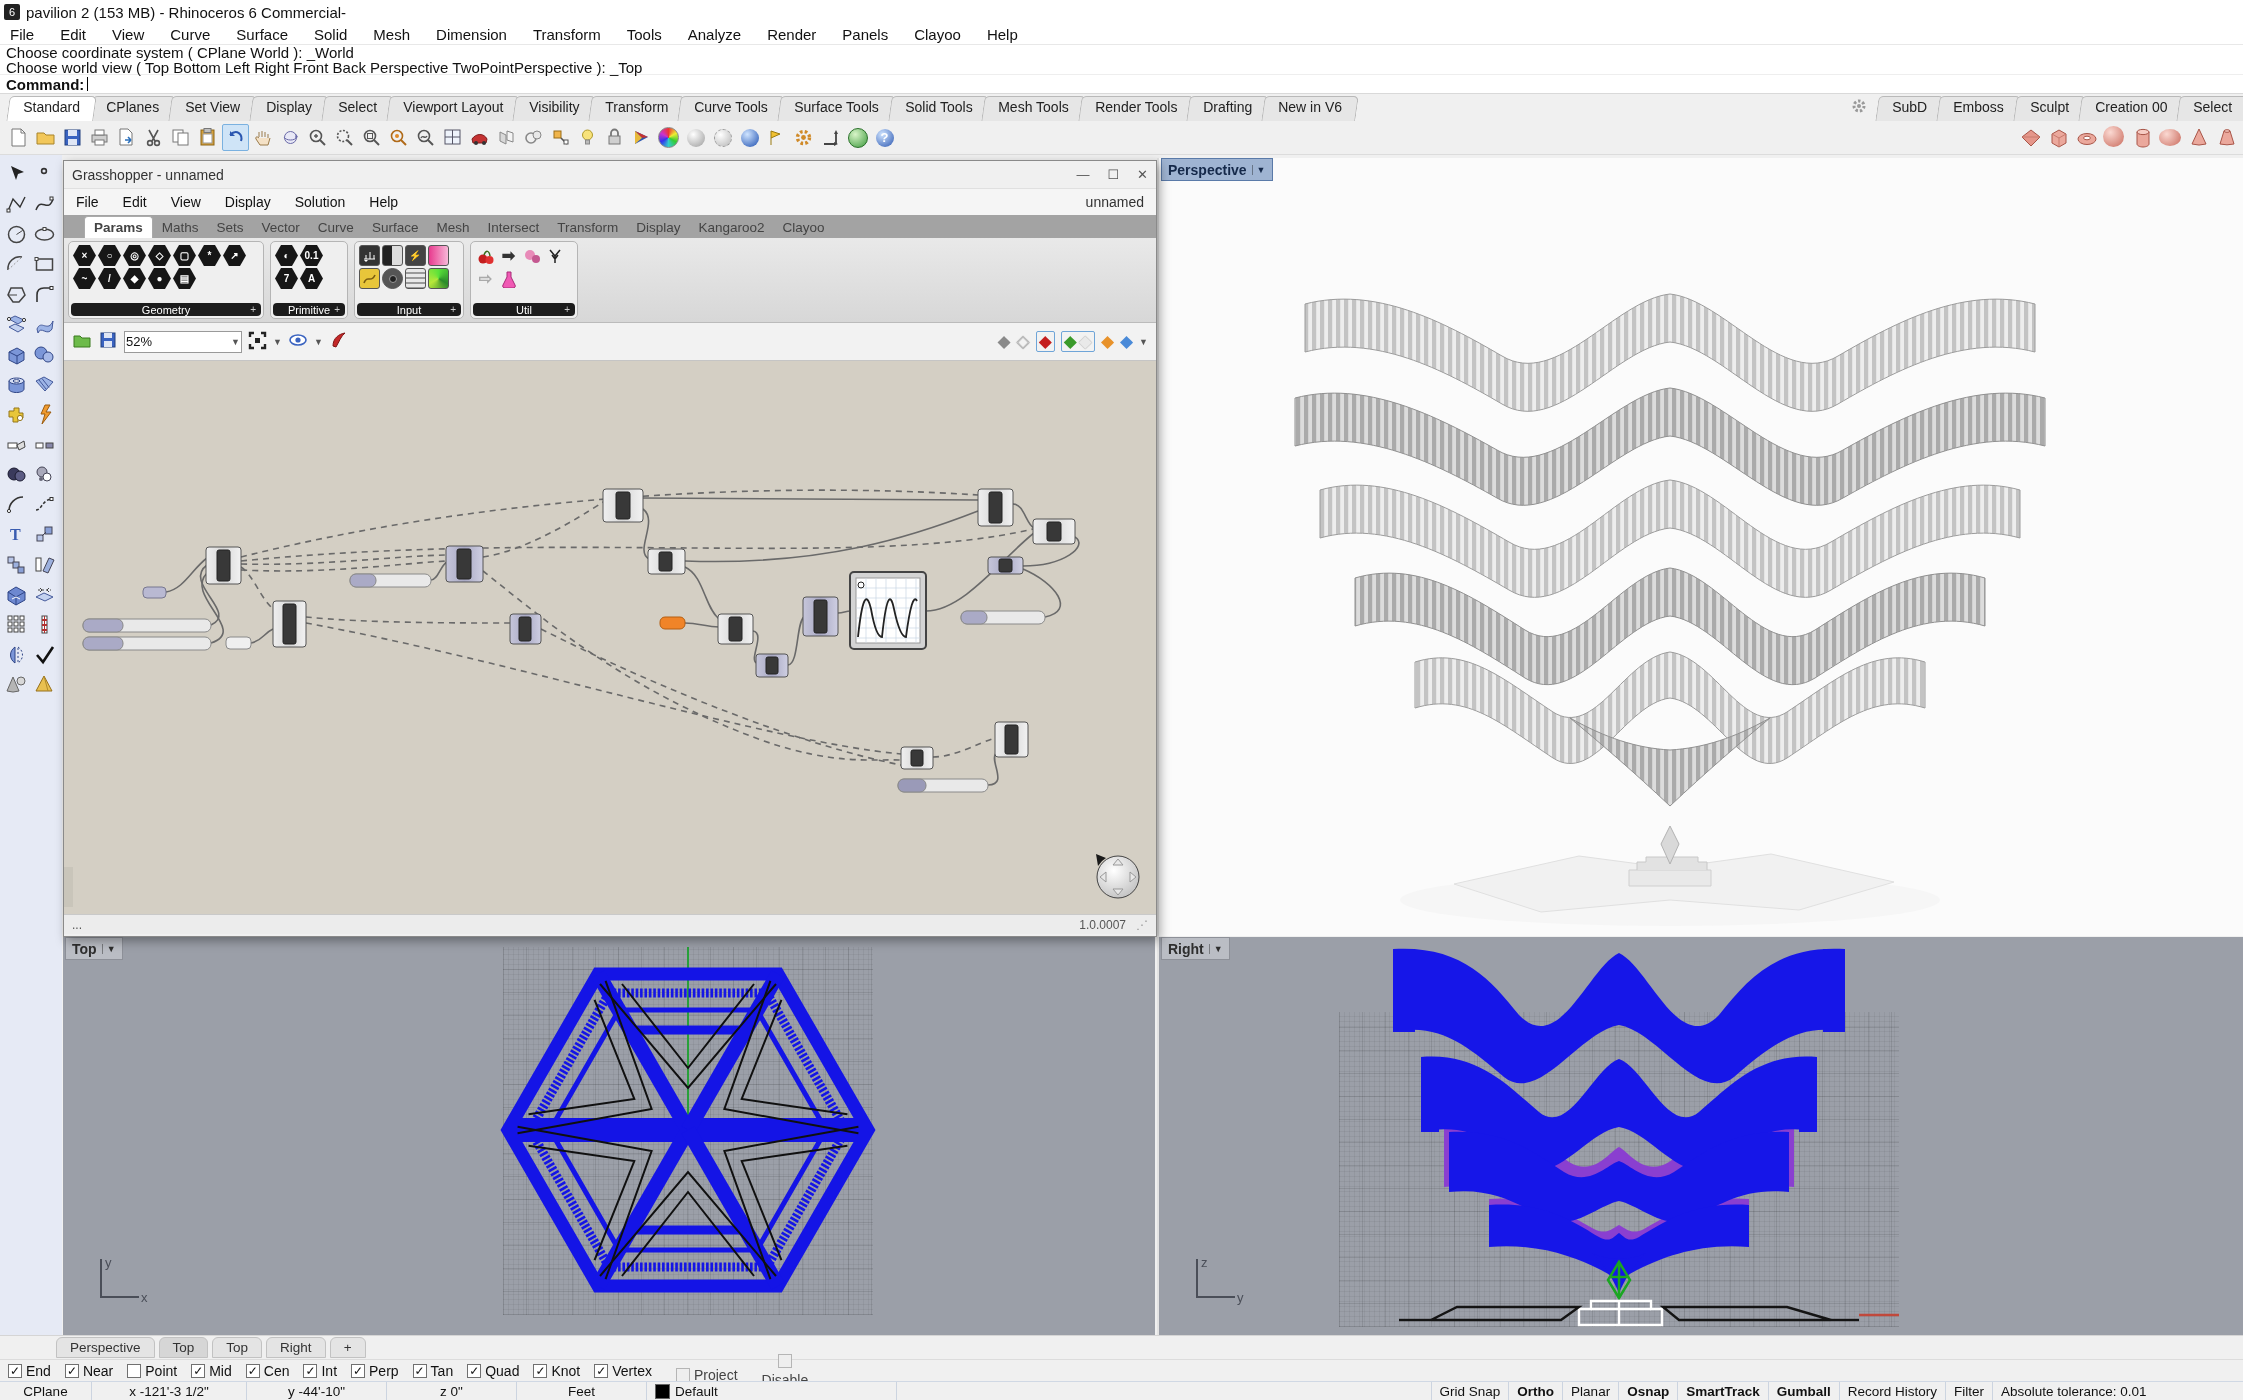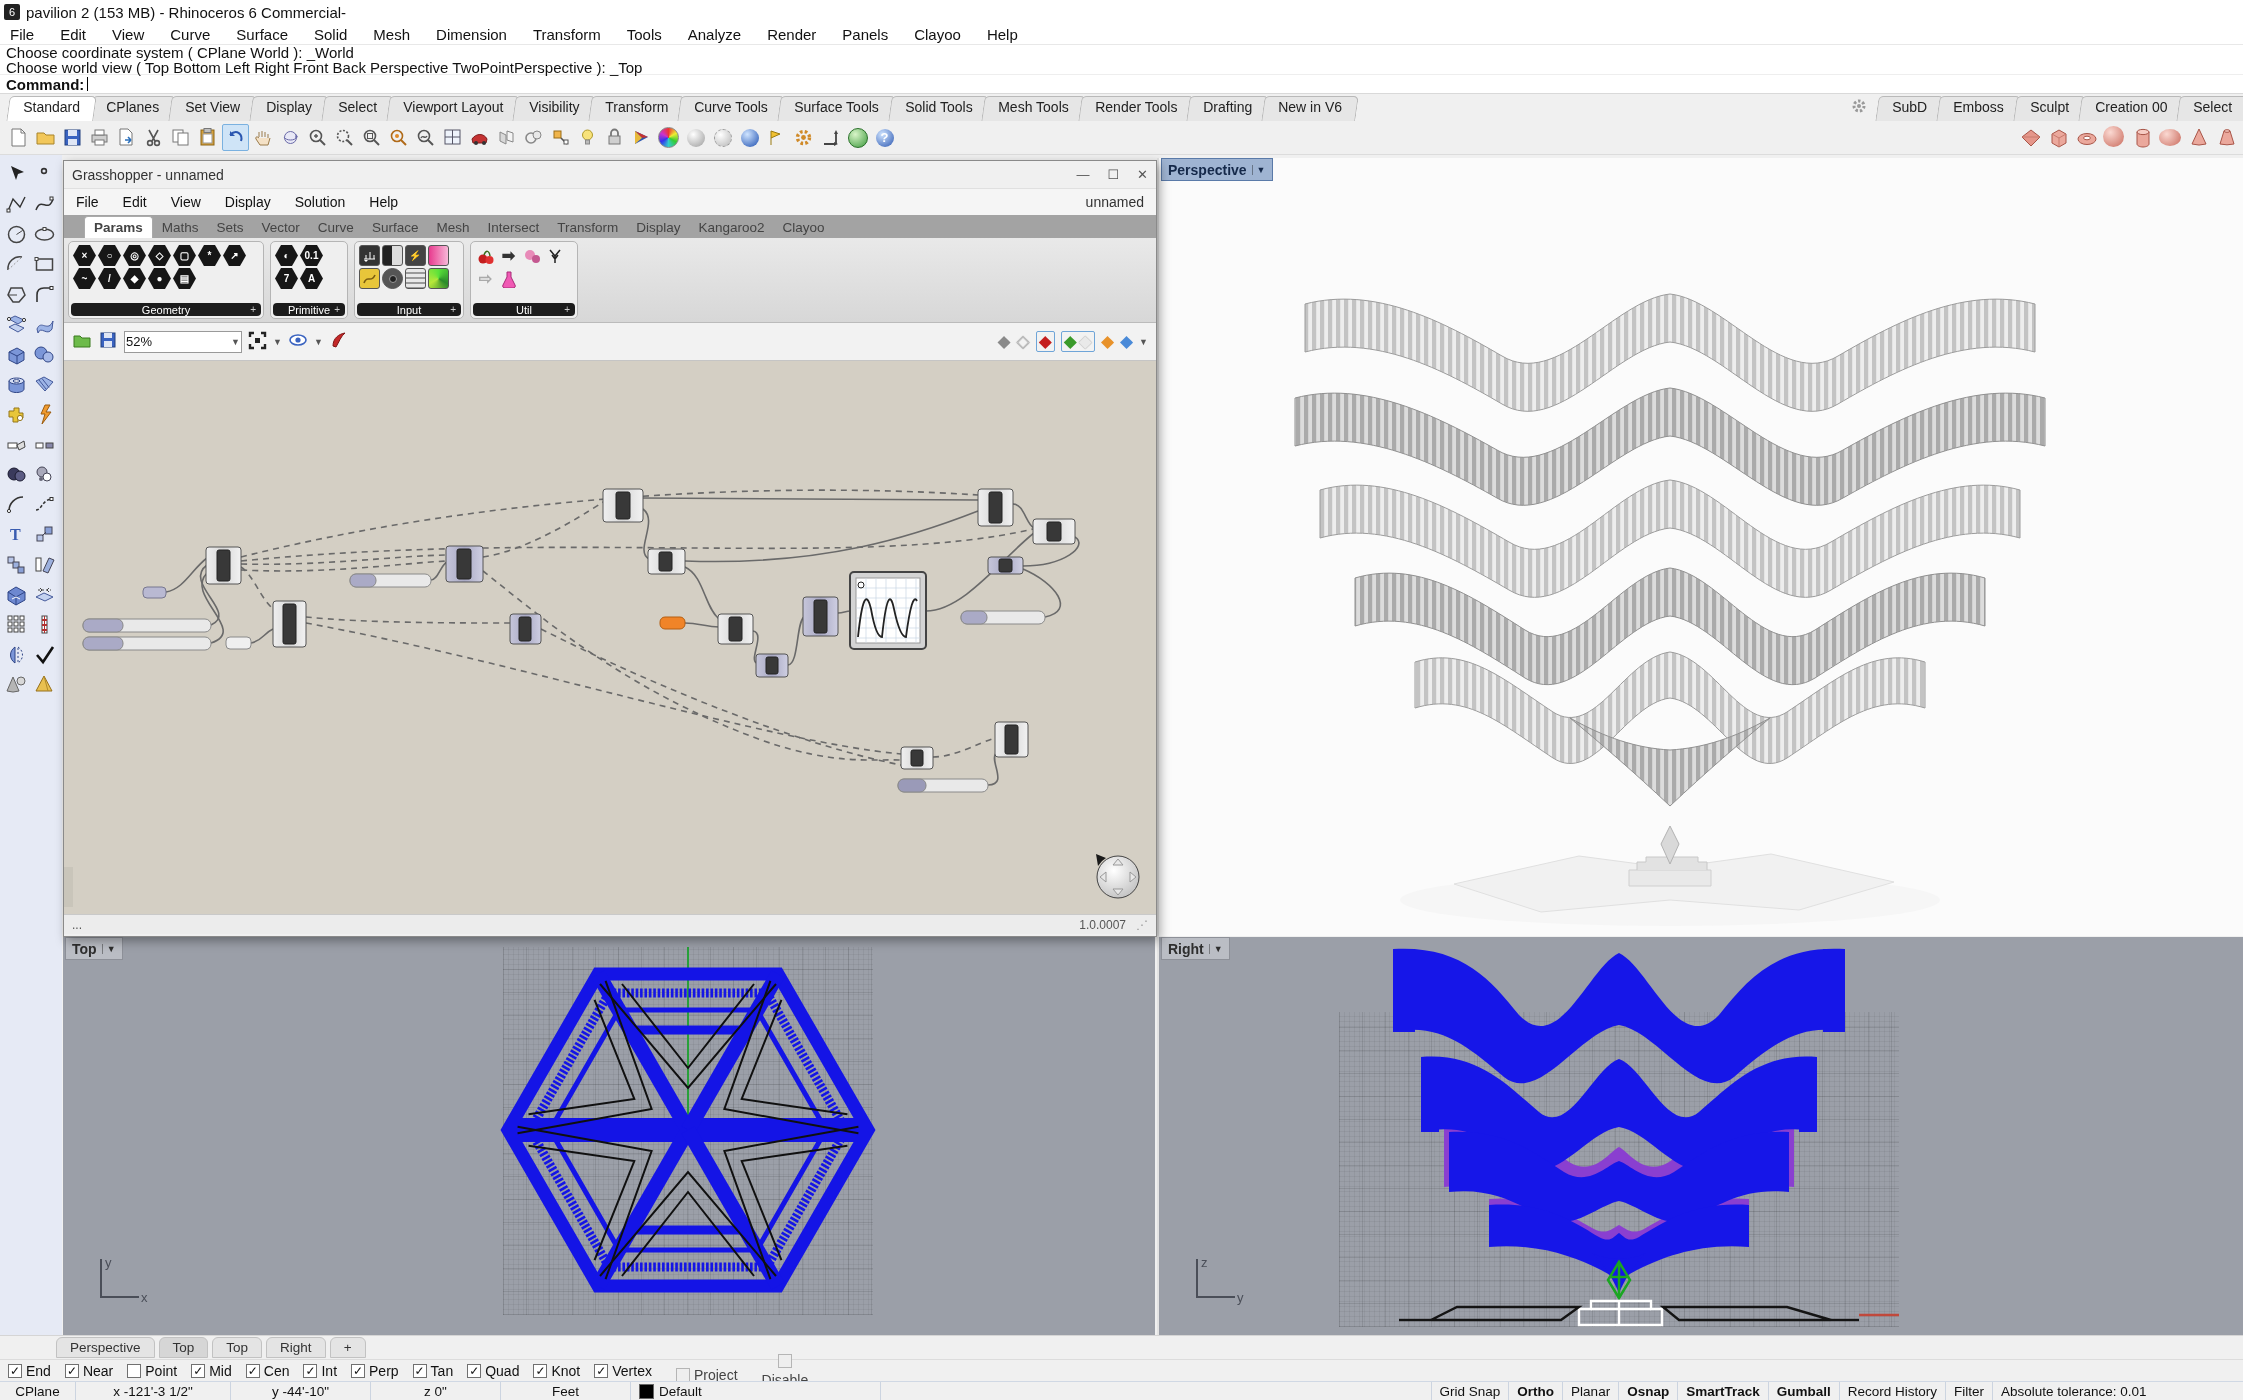--- a/index.html
+++ b/index.html
@@ -1097,21 +1097,21 @@
         <span class="cbbox"></span>
         <span class="lbl">Project</span>
       </span>
     <span class="cb dis" style="margin-left:10px;flex-direction:column;">
         <span class="cbbox"></span>
         <span class="lbl">Disable</span>
       </span>
   </div>
 
   <div class="abs statusbar">
-    <span class="scell" style="width:76px;">CPlane</span>
+    <span class="scell" style="width:92px;">CPlane</span>
     <span class="scell" style="width:155px;">x -121'-3 1/2"</span>
     <span class="scell" style="width:140px;">y -44'-10"</span>
     <span class="scell" style="width:130px;">z 0"</span>
     <span class="scell" style="width:130px;">Feet</span>
     <span class="scell" style="width:250px;justify-content:flex-start;">
         <span class="swatch"></span>
         <span>Default</span>
       </span>
     <span style="flex:1"></span>
     <span class="scell" style="border-left:1px solid #ccd4e0;">Grid Snap</span>

